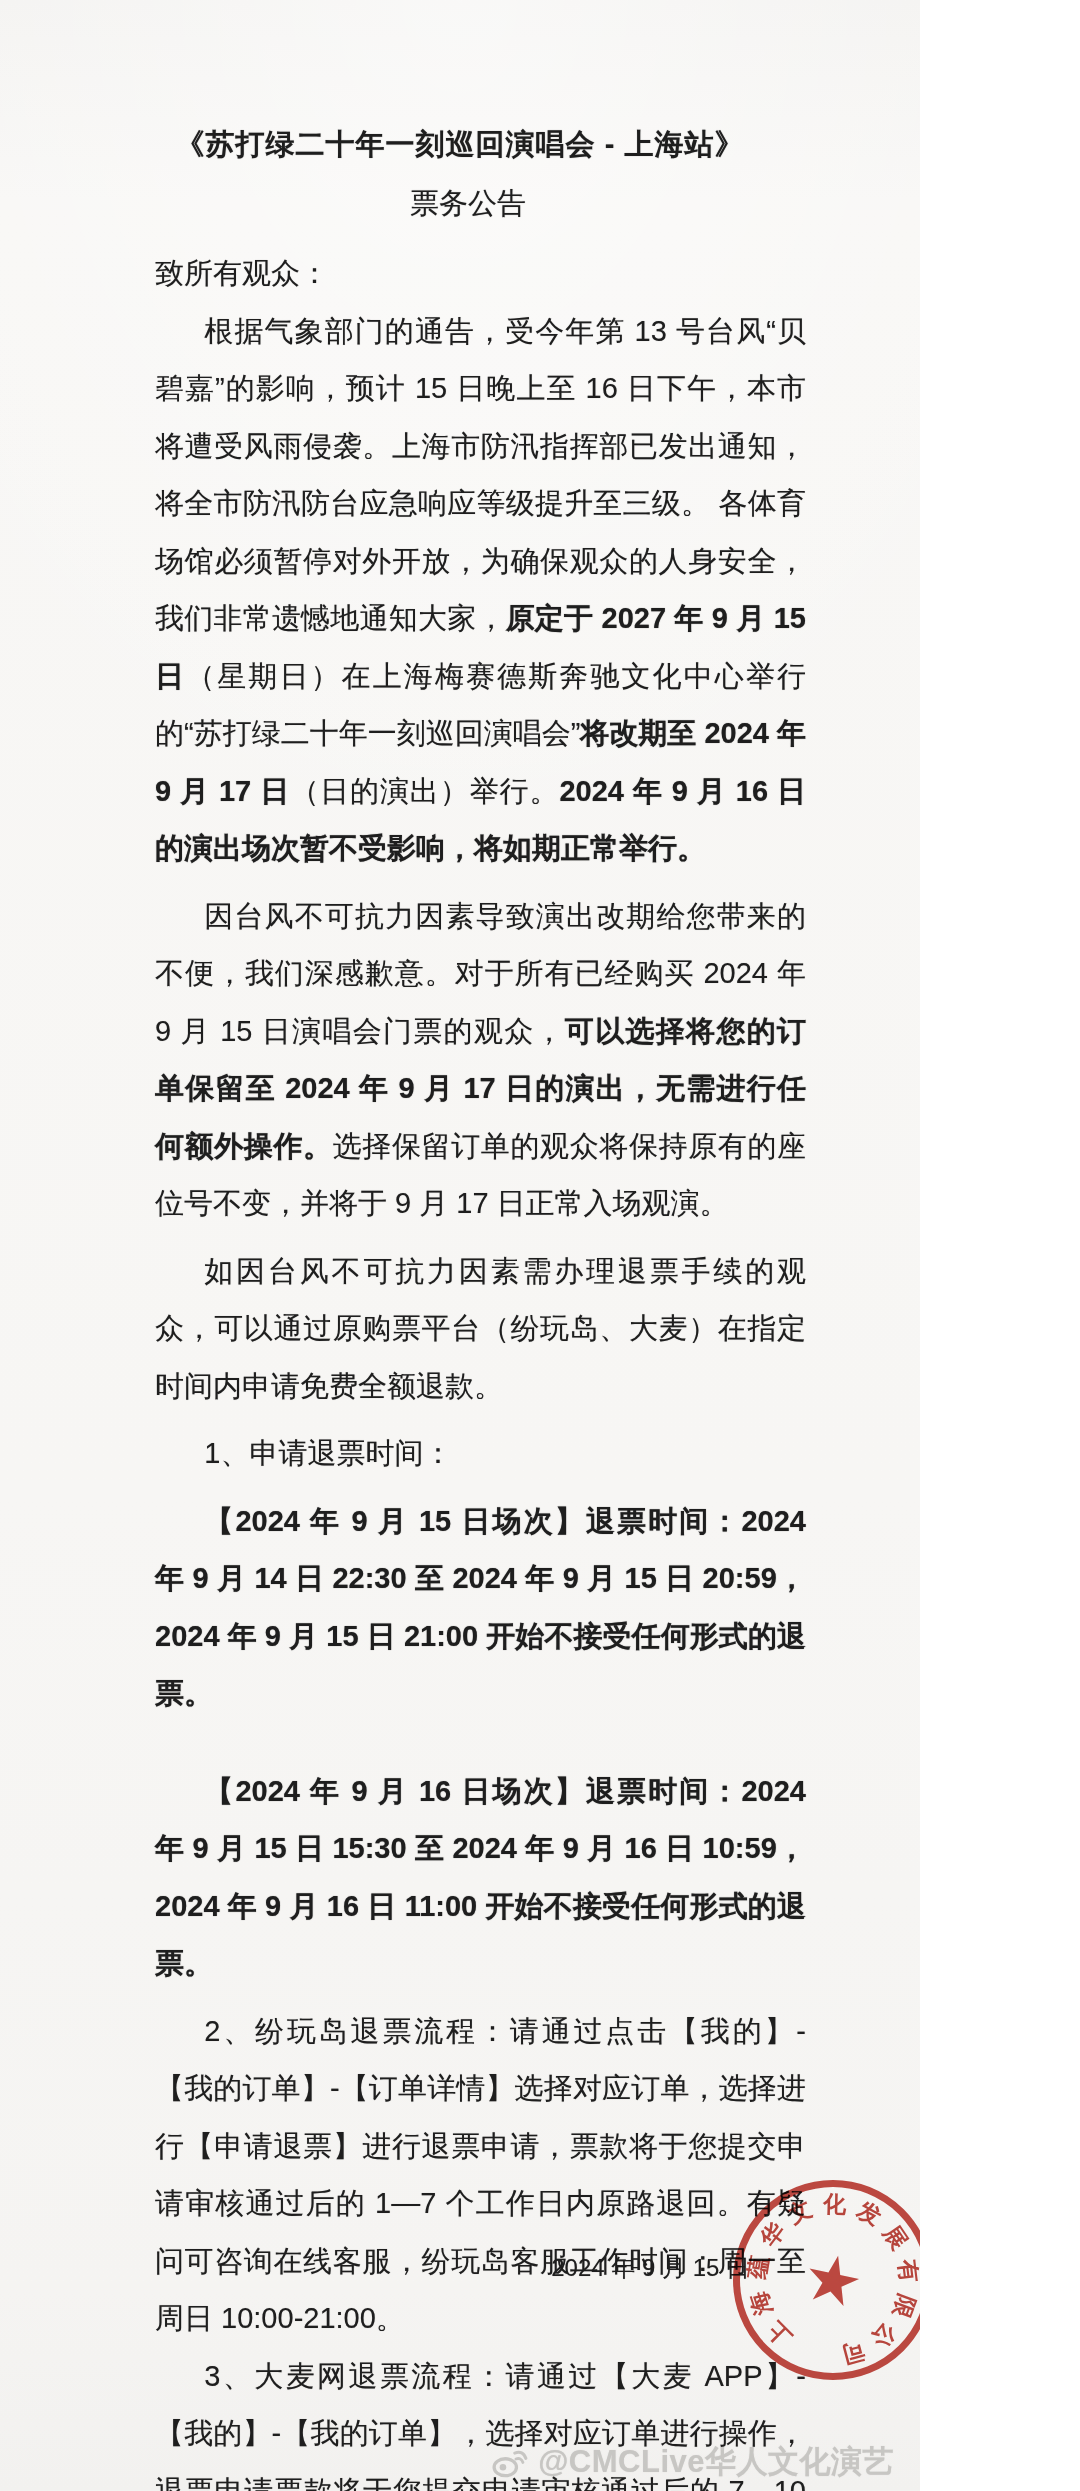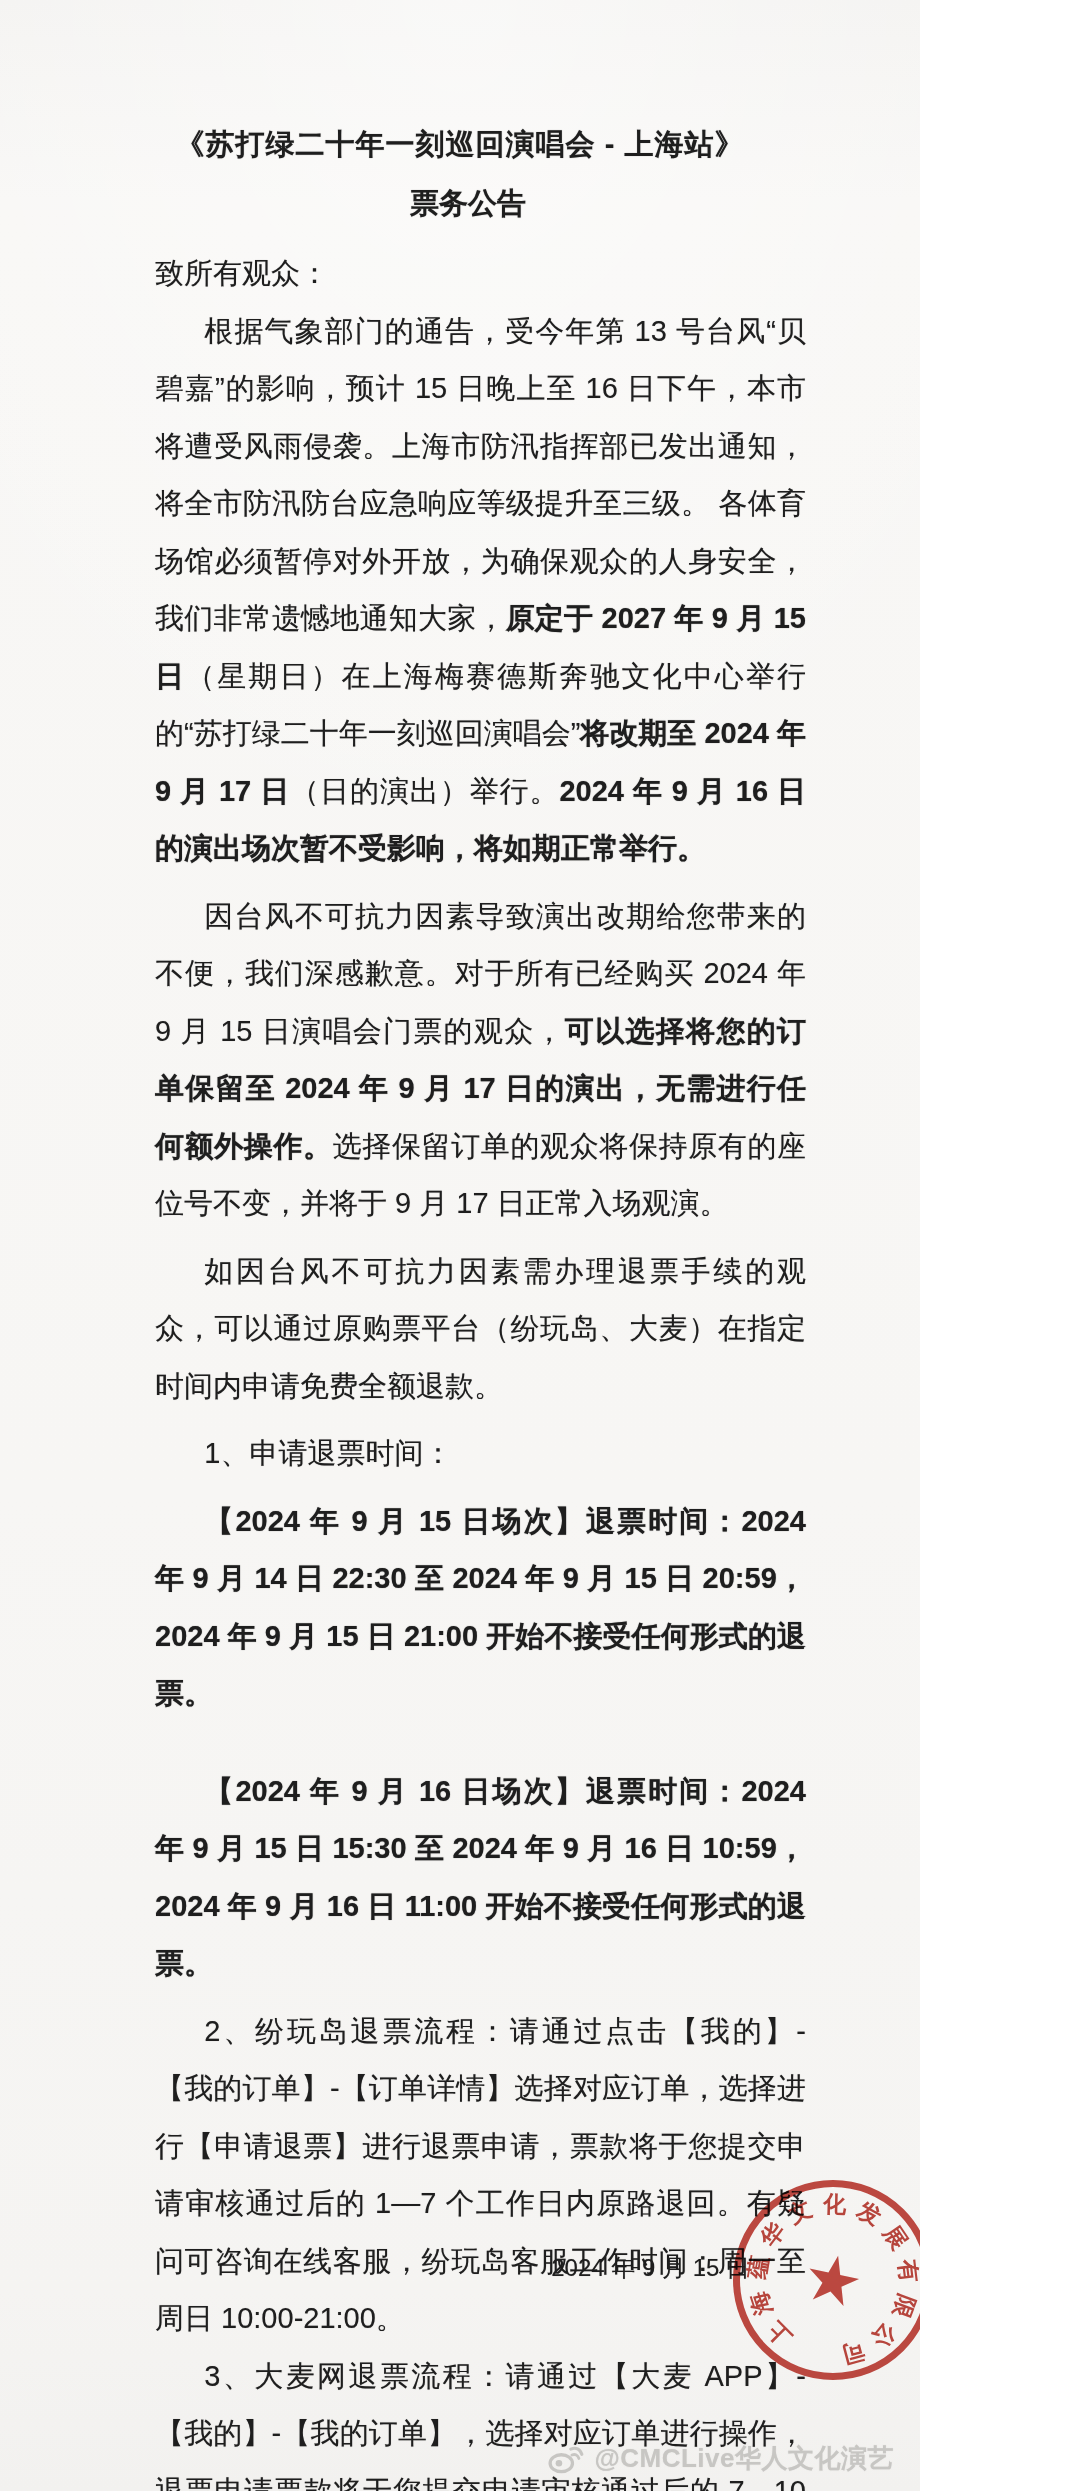--- a/index.html
+++ b/index.html
@@ -15,21 +15,21 @@
   }
   .doc{position:relative;z-index:1;}
   .title{
     margin:0;padding:126px 60px 0 60px;
     text-align:center;font-size:29px;font-weight:bold;
     letter-spacing:1px;line-height:36px;
     text-shadow:0 0 1px rgba(20,20,20,.45);
   }
   .subtitle{
     margin:23px 0 0 16px;text-align:center;
-    font-size:29px;font-weight:bold;line-height:36px;
+    font-size:29px;font-weight:normal;line-height:36px;
     text-shadow:0 0 1px rgba(20,20,20,.45);
   }
   .content{
     padding:0 114px 0 155px;
     font-size:29px;line-height:57.5px;
     text-shadow:0 0 0.8px rgba(25,25,25,.4);
   }
   .salutation{margin-top:24px;}
   .para{margin:10px 0 0 0;text-indent:1.7em;text-align:justify;}
   .para.first{margin-top:0;}
@@ -69,21 +69,21 @@
   .seal-mid .ch{
     position:absolute;font-size:25px;font-weight:bold;color:#b3271d;
     transform:rotate(-55deg);
   }
   .seal-mid .ch1{left:128px;top:98px;}
   .seal-mid .ch2{left:140px;top:140px;}
   
   .watermark{
     position:absolute;right:26px;top:2441px;
     display:flex;align-items:center;gap:8px;
-    font-size:26px;font-weight:bold;color:#c7c6c3;
+    font-size:31px;font-weight:bold;color:#c7c6c3;
     letter-spacing:.5px;z-index:4;
     text-shadow:0 0 1px rgba(200,199,196,.6);
   }
   .watermark svg{display:block;}
 </style>
 </head>
 <body>
 
 <div class="page">
   <div class="doc">

